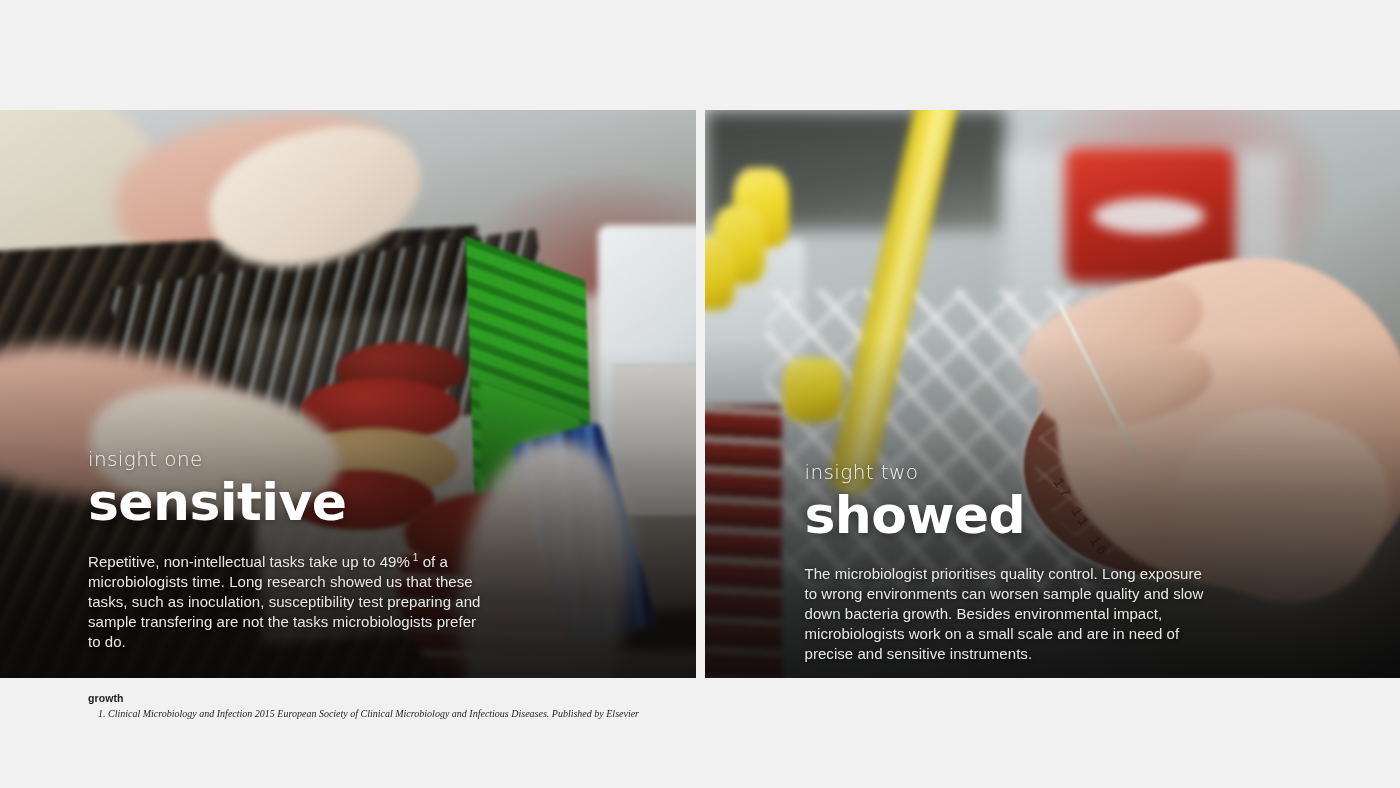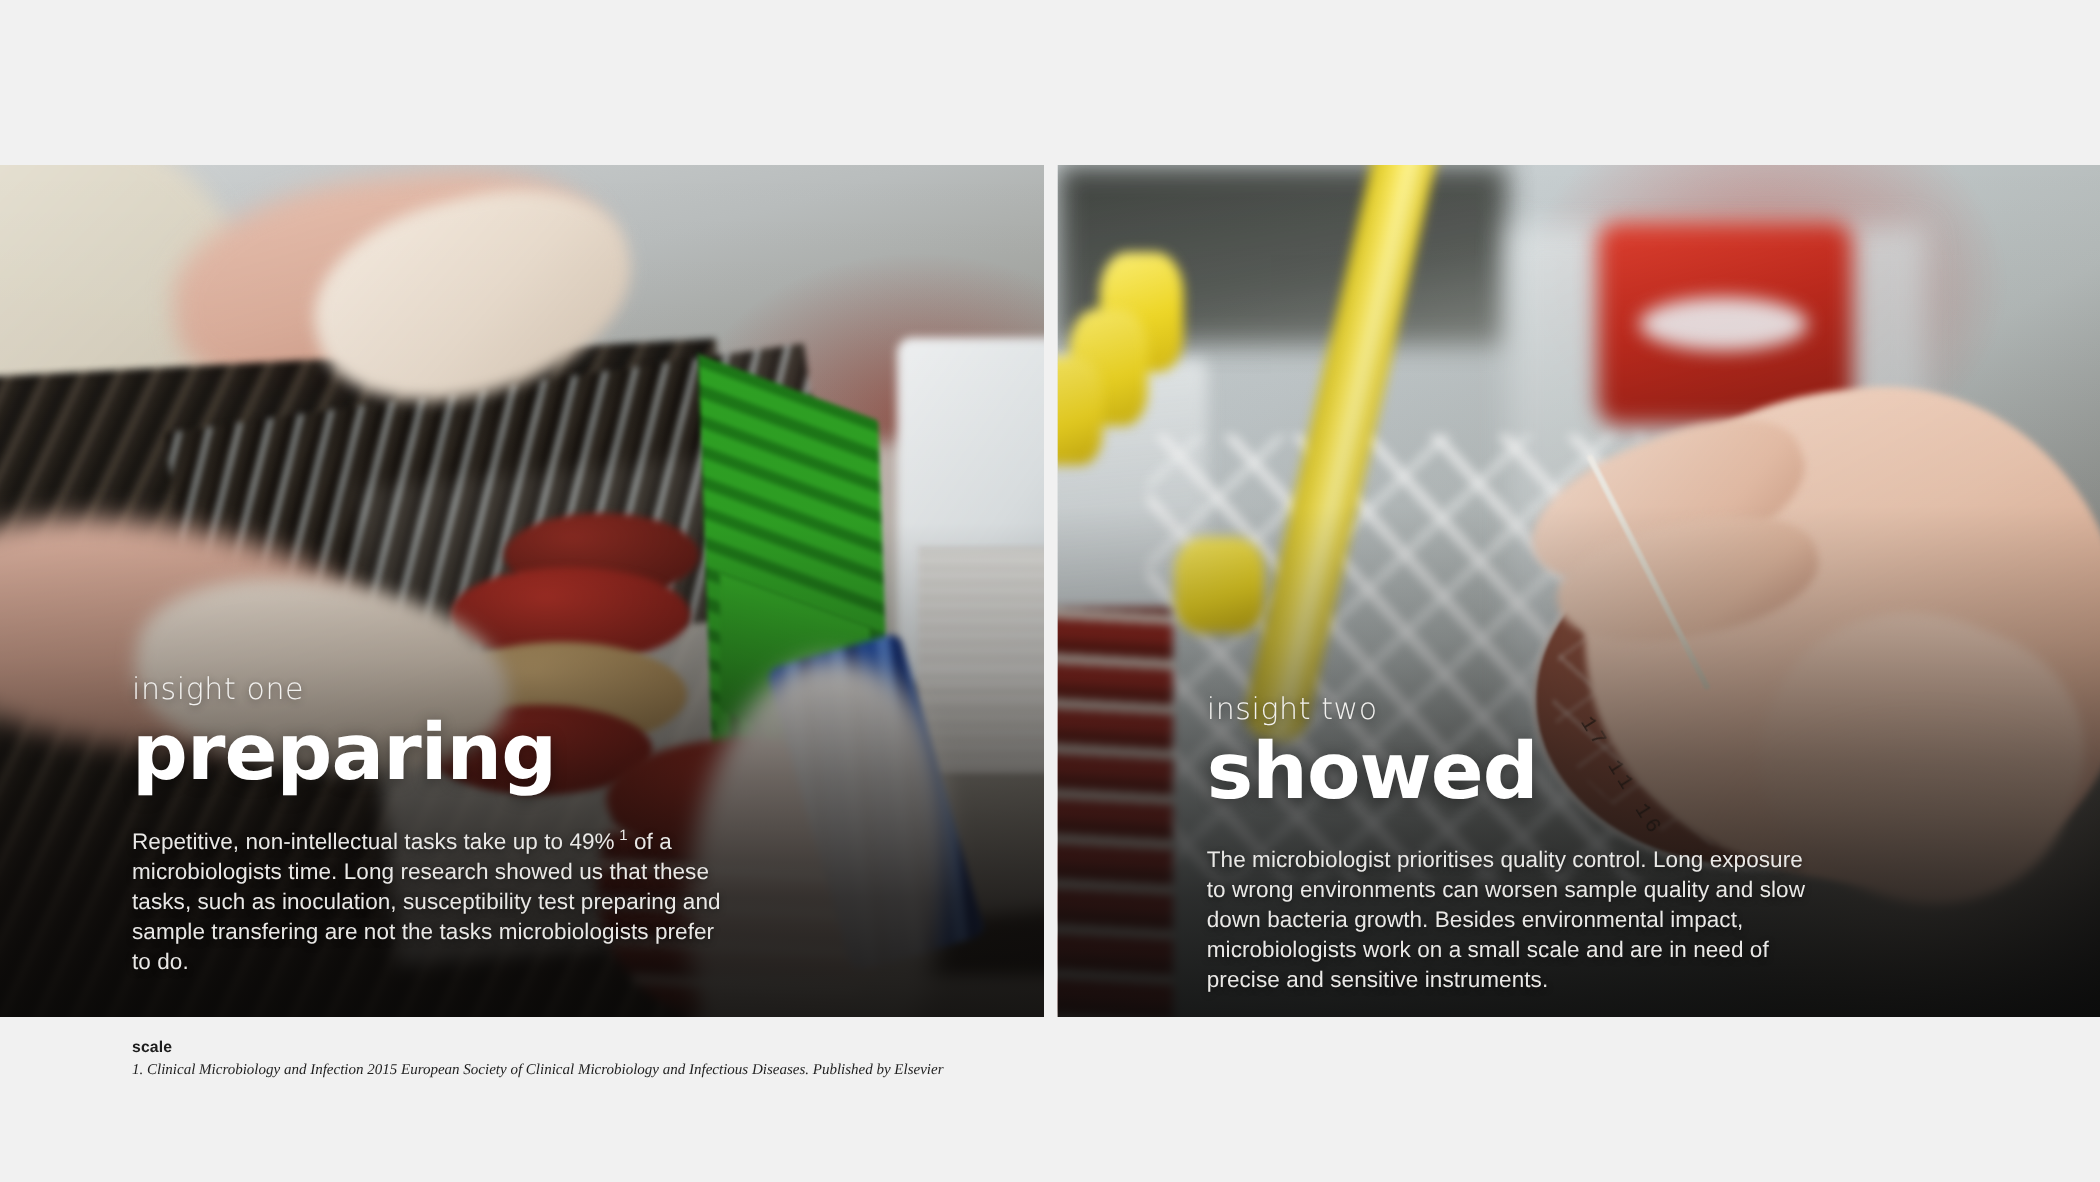--- a/index.html
+++ b/index.html
@@ -539,20 +539,21 @@
     line-height: 1.25;
   }
   .source-text {
     font-family: "Liberation Serif", serif;
     font-style: italic;
     font-size: 10px;
     color: #1f1f1f;
     letter-spacing: 0px;
     line-height: 1.35;
     margin-top: 2px;
+    margin-left: 10px;
   }
 </style>
 </head>
 <body>
 
 <div class="slide">
 
   <div class="panel-row">
 
     <div class="panel">
@@ -577,21 +578,21 @@
         <div class="l-stack"></div>
         <div class="l-stacktop"></div>
         <div class="l-blue"></div>
         <div class="l-sweep"></div>
         <div class="l-tray"></div>
       </div>
       <div class="scrim"></div>
 
       <div class="panel-copy">
         <div class="eyebrow">insight one</div>
-        <div class="headline">preparing</div>
+        <div class="headline">sensitive</div>
         <p class="body-copy"><span>Repetitive, non-intellectual tasks take up to 49%</span><sup>1</sup><span> of a microbiologists time. Long research showed us that these tasks, such as inoculation, susceptibility test preparing and sample transfering are not the tasks microbiologists prefer to do.</span></p>
       </div>
     </div>
 
     <div class="panel">
       <div class="panel-photo photo-right">
         <div class="r-darkband"></div>
         <div class="r-shelf"></div>
         <div class="r-redjar"></div>
         <div class="r-redjar-label"></div>
@@ -620,17 +621,17 @@
       <div class="panel-copy right-copy">
         <div class="eyebrow">insight two</div>
         <div class="headline">showed</div>
         <p class="body-copy">The microbiologist prioritises quality control. Long exposure to wrong environments can worsen sample quality and slow down bacteria growth. Besides environmental impact, microbiologists work on a small scale and are in need of precise and sensitive instruments.</p>
       </div>
     </div>
 
   </div>
 
   <div class="source-block">
-    <div class="source-label">scale</div>
+    <div class="source-label">growth</div>
     <div class="source-text">1. Clinical Microbiology and Infection 2015 European Society of Clinical Microbiology and Infectious Diseases. Published by Elsevier</div>
   </div>
 
 </div>
 
 </body></html>

